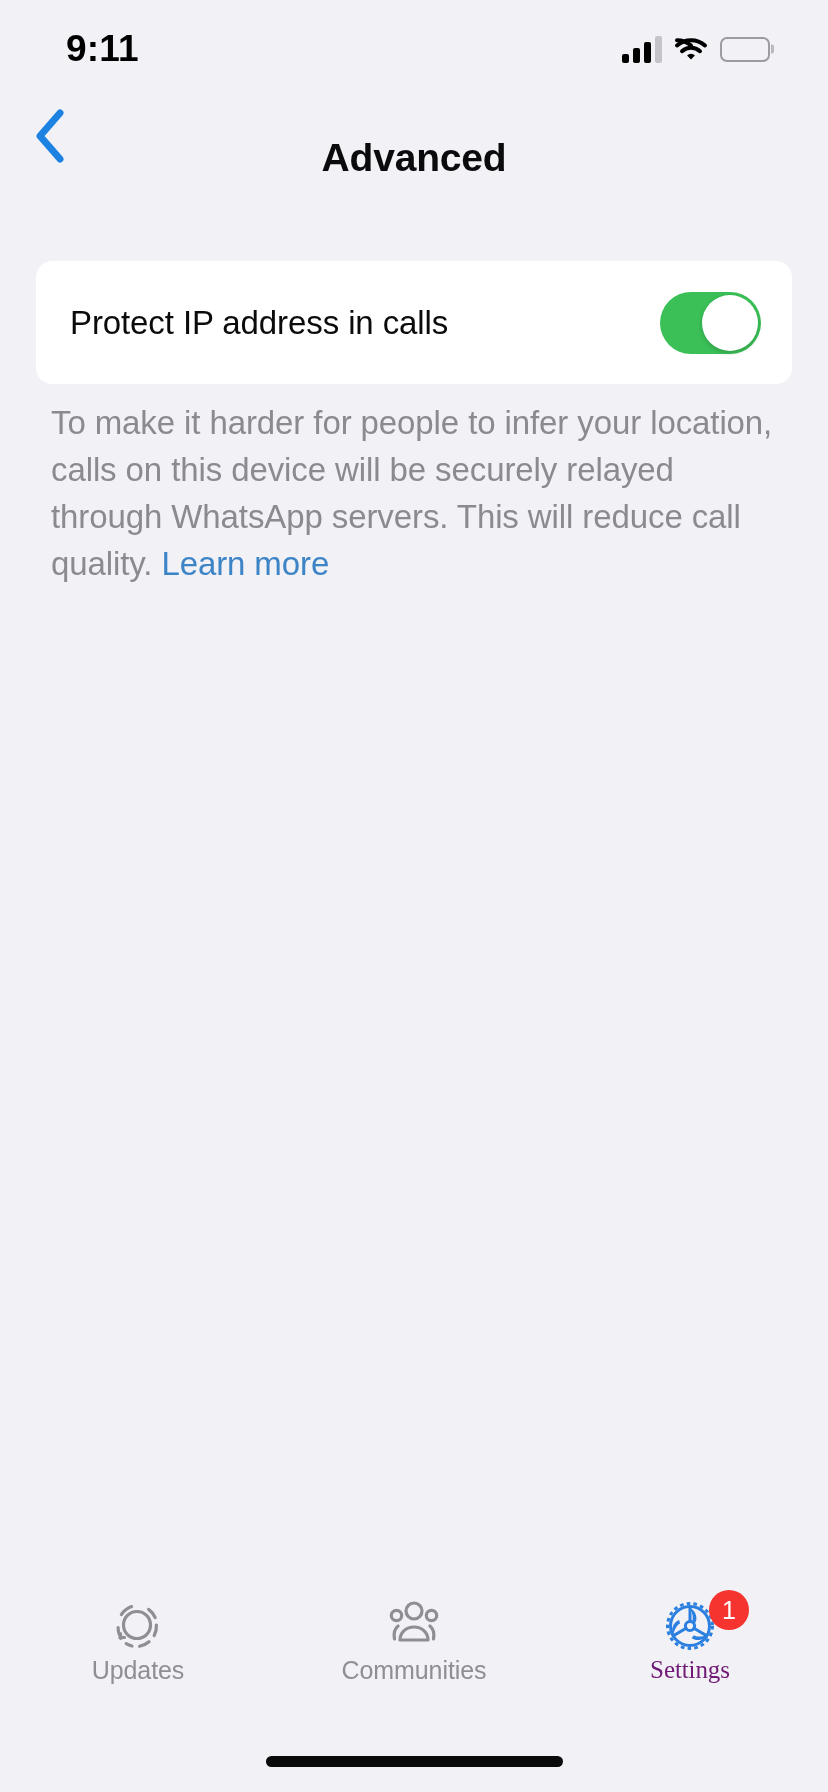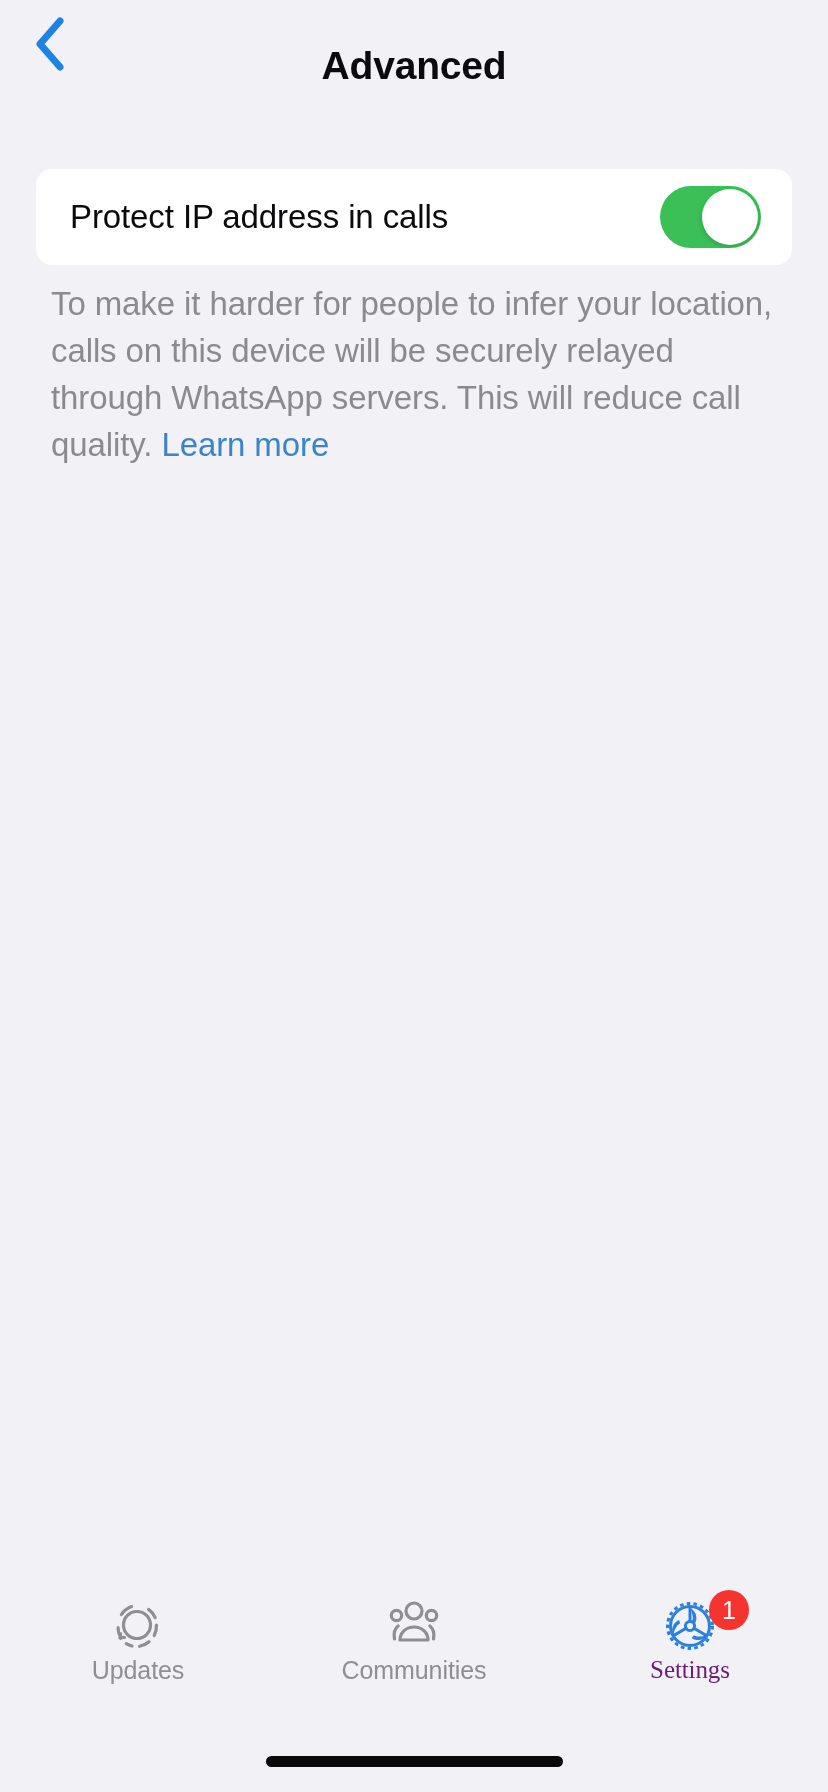--- a/index.html
+++ b/index.html
@@ -124,21 +124,21 @@
   .content {
     flex: 1 1 auto;
     padding: 0 36px;
     box-sizing: border-box;
     overflow: hidden;
   }
   .card {
     margin-top: 81px;
     background: #ffffff;
     border-radius: 16px;
-    height: 96px;
+    height: 123px;
     display: flex;
     align-items: center;
     justify-content: space-between;
     padding: 0 31px 0 34px;
     box-sizing: border-box;
   }
   .card-label {
     font-size: 33px;
     color: #0b0b0d;
     letter-spacing: -0.1px;
@@ -236,20 +236,42 @@
     height: 11px;
     border-radius: 6px;
     background: #0a0a0a;
   }
 </style>
 </head>
 <body>
 
 <div class="phone">
 
+  <div class="status-bar">
+    <div class="status-time">9:11</div>
+    <div class="status-icons">
+      <span class="signal-bars">
+        <i></i>
+          <i></i>
+          <i></i>
+          <i></i>
+      </span>
+      <span>
+        <svg class="wifi-icon" viewBox="0 0 34 26">
+          <path d="M17 4.2c5.4 0 10.3 2.0 14.0 5.3" fill="none" stroke="#000" stroke-width="4.0" stroke-linecap="round" transform="translate(-14,0)"></path>
+          <path d="M3.0 9.5C6.7 6.2 11.6 4.2 17 4.2s10.3 2.0 14.0 5.3" fill="none" stroke="#000" stroke-width="4.0" stroke-linecap="round"></path>
+          <path d="M8.0 15.2c2.4-2.2 5.6-3.5 9.0-3.5s6.6 1.3 9.0 3.5" fill="none" stroke="#000" stroke-width="4.0" stroke-linecap="round"></path>
+          <path d="M17 23.6l-3.9-4.2a5.7 5.7 0 017.8 0z" fill="#000"></path>
+        </svg>
+      </span>
+      <span class="battery">
+        <span class="fill" style="width:70%"></span>
+      </span>
+    </div>
+  </div>
 
   <div class="nav-bar">
     <div class="nav-back">
       <span>
         <svg width="34" height="56" viewBox="0 0 34 56">
           <path d="M27 5 L7 28 L27 51" fill="none" stroke="#1d82e2" stroke-width="7" stroke-linecap="round" stroke-linejoin="round"></path>
         </svg>
       </span>
     </div>
     <div class="nav-title">Advanced</div>

